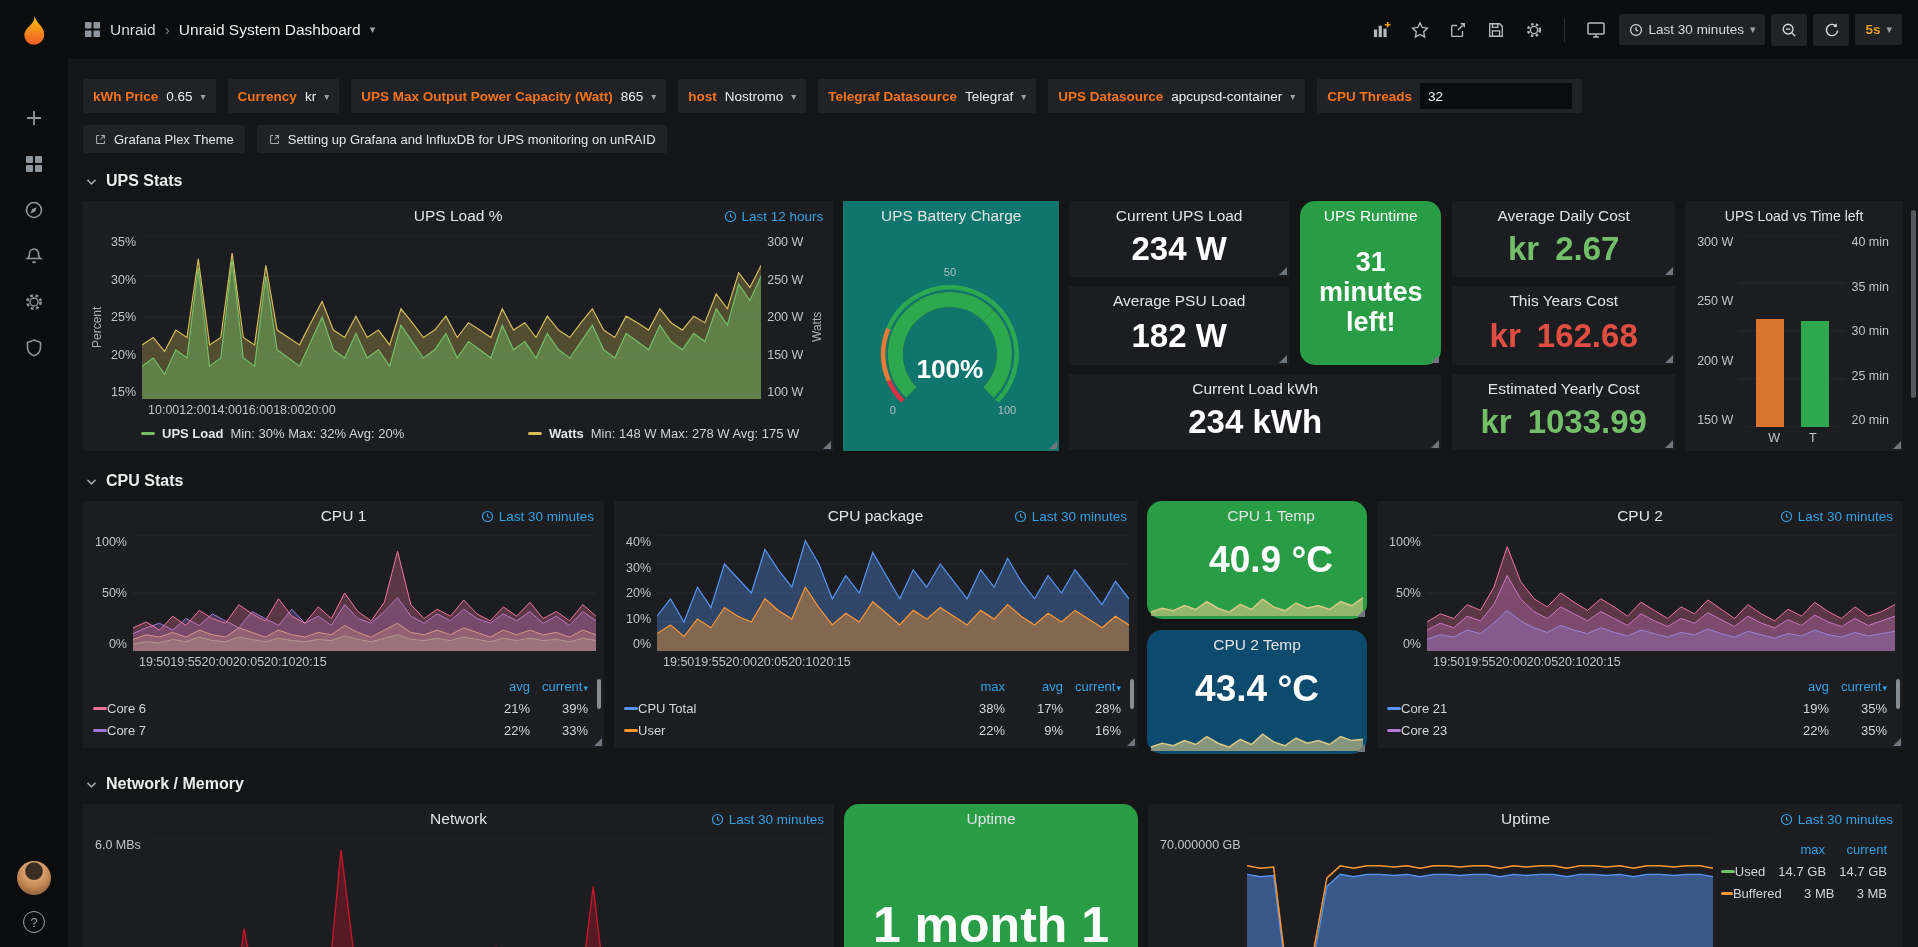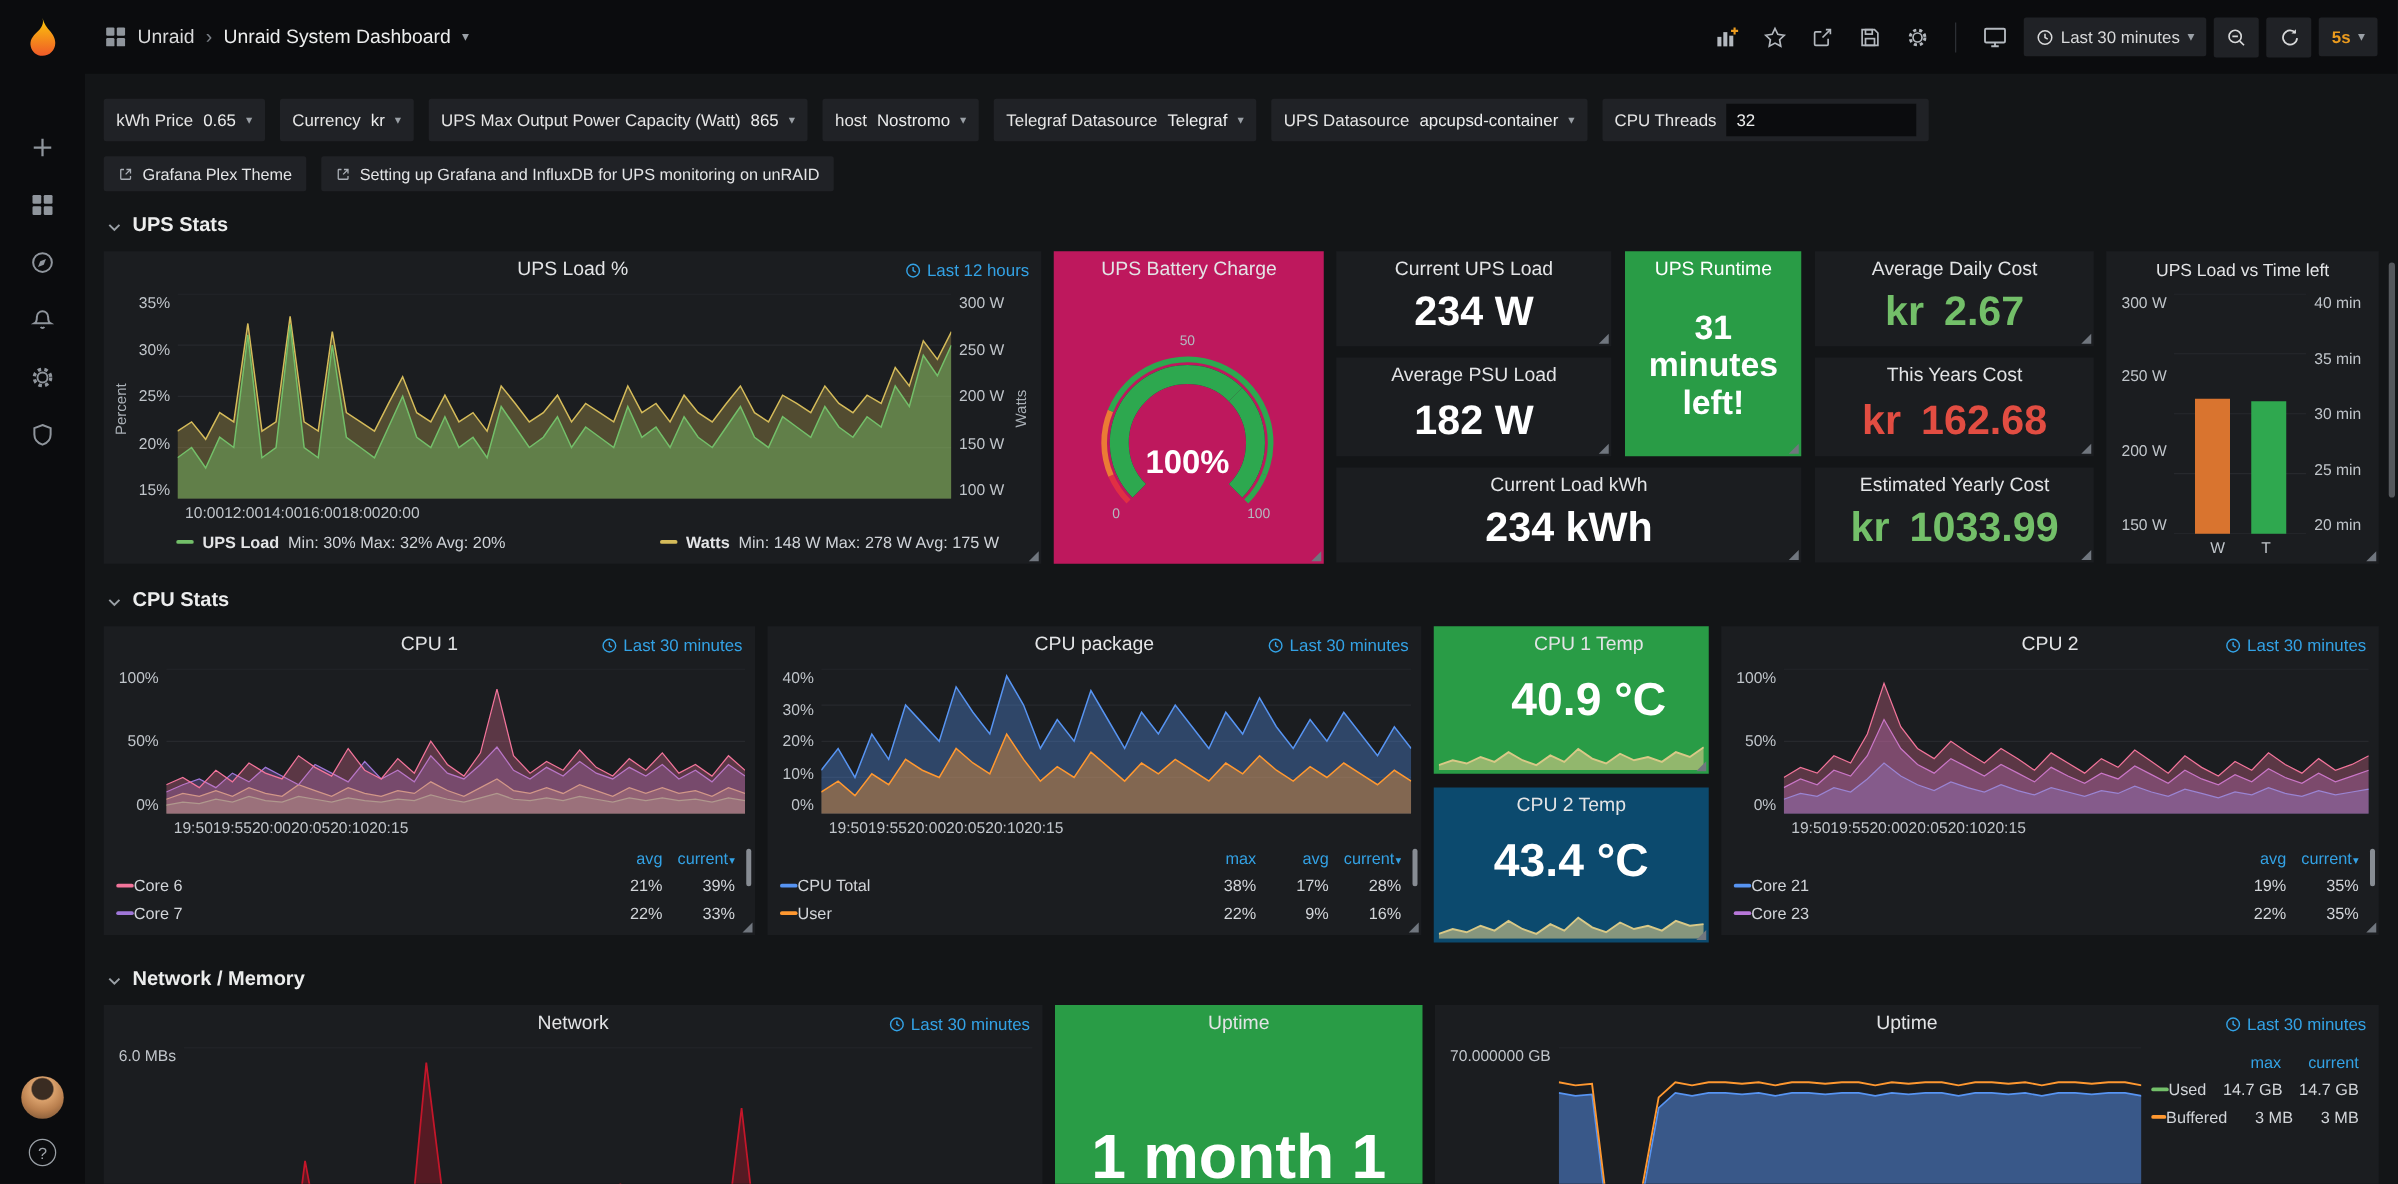--- a/index.html
+++ b/index.html
@@ -25,35 +25,35 @@
   .tb-right{display:flex;align-items:center;gap:6px;}
   .tbtn{background:transparent;border:none;color:#b4b9bf;padding:6px 7px;cursor:pointer;display:inline-flex;align-items:center;gap:6px;font-family:inherit;}
   .tbtn.dark{background:#202226;border-radius:2px;padding:8px 10px;font-size:13.5px;color:#d8d9da;}
   .tb-div{width:1px;height:24px;background:#2c2f34;margin:0 8px;}
   .interval{color:#eb9b1e;font-weight:600;}
 
   
   .content{position:absolute;left:68px;top:59px;width:1850px;height:888px;overflow:hidden;padding:18px 15px 0;}
   .submenu{display:flex;gap:12px;align-items:center;height:38px;}
   .chip{display:inline-flex;align-items:center;background:#202226;border-radius:2px;height:34px;padding:0 10px;gap:8px;font-size:13.5px;cursor:pointer;}
-  .chip-label{color:#e5e5e5;font-weight:400;white-space:nowrap;}
+  .chip-label{color:#f97316;font-weight:700;white-space:nowrap;}
   .chip-value{color:#eceded;white-space:nowrap;}
   .chip-caret{color:#9aa0a6;font-size:10px;}
   .chip-input{background:#0b0c0e;border:none;color:#eceded;font-size:13.5px;height:26px;width:152px;padding:0 8px;font-family:inherit;}
   .linkrow{display:flex;gap:12px;margin-top:10px;height:28px;}
   .linkchip{display:inline-flex;align-items:center;gap:7px;background:#202226;border-radius:2px;padding:0 11px;font-size:13px;color:#e3e4e6;text-decoration:none;cursor:pointer;}
   .linkchip .ic{color:#a9aeb5;display:flex;}
 
   .section-header{display:flex;align-items:center;gap:8px;margin:16px 0 8px 2px;cursor:pointer;height:24px;}
   .sec-caret{color:#9aa0a6;display:flex;}
   .sec-title{font-size:16px;font-weight:700;color:#eceded;}
 
   .row{display:flex;gap:10px;align-items:flex-start;}
   .panel{background:#1b1d20;position:relative;display:flex;flex-direction:column;}
-  .panel.tint{background:#be185d;}
+  .panel.tint{background:#0f766e;}
   .panel-header{position:relative;height:30px;display:flex;align-items:center;justify-content:center;flex:none;}
   .panel-title{font-size:15.5px;font-weight:500;color:#e3e4e6;cursor:pointer;white-space:nowrap;}
   .time-badge{position:absolute;right:10px;top:0;height:30px;display:flex;align-items:center;gap:5px;color:#33a2e5;font-size:13.5px;cursor:pointer;}
   .panel-chart{flex:1;min-height:0;margin:4px 8px 4px 6px;}
   .rs{position:absolute;right:2px;bottom:2px;width:0;height:0;border-left:8px solid transparent;border-bottom:8px solid #70767e;cursor:nwse-resize;}
 
   
   .ch{display:flex;align-items:stretch;}
   .ch-ylab{writing-mode:vertical-rl;transform:rotate(180deg);font-size:12px;color:#aab0b6;display:flex;align-items:center;justify-content:center;padding:0 1px;}
   .ch-col{display:flex;flex-direction:column;justify-content:space-between;font-size:12.5px;color:#c0c5ca;padding:0 6px;white-space:nowrap;}
@@ -87,21 +87,21 @@
   .lrow .nm{flex:1;}
   .lrow .v{width:58px;text-align:right;}
   .mini-scroll{position:absolute;right:3px;top:4px;width:4px;height:30px;border-radius:2px;background:#878c93;cursor:grab;}
 
   
   .stats-grid{display:grid;grid-template-columns:220px 141px 223px;grid-template-rows:76px 79px 76px;gap:9px 11px;width:606px;}
   .stat{padding-top:6px;}
   .stat-title{font-size:15.5px;font-weight:500;color:#e3e4e6;text-align:center;cursor:pointer;}
   .stat-value{flex:1;display:flex;align-items:center;justify-content:center;font-size:33px;font-weight:600;color:#ffffff;padding-bottom:4px;}
   .stat-value .amt{margin-left:16px;}
-  .green{color:#fff;}
+  .green{color:#fff;border-radius:15px;}
   .green .stat-title{color:#fff;}
   .runtime-value{flex:1;display:flex;align-items:center;justify-content:center;text-align:center;font-size:27px;font-weight:600;line-height:1.12;padding:0 8px 6px;color:#fff;}
   .temp-value{font-size:37px;font-weight:600;text-align:center;margin-top:8px;color:#fff;}
   .spark{position:absolute;left:4px;right:4px;bottom:3px;height:26px;}
   .uptime-value{font-size:50px;font-weight:600;text-align:center;margin-top:62px;color:#fff;white-space:nowrap;}
 
   .mem-legend{width:182px;flex:none;padding:4px 16px 0 0;font-size:13px;}
   .mem-legend .v{width:62px;}
   .mem-legend .col{width:62px;}
 

